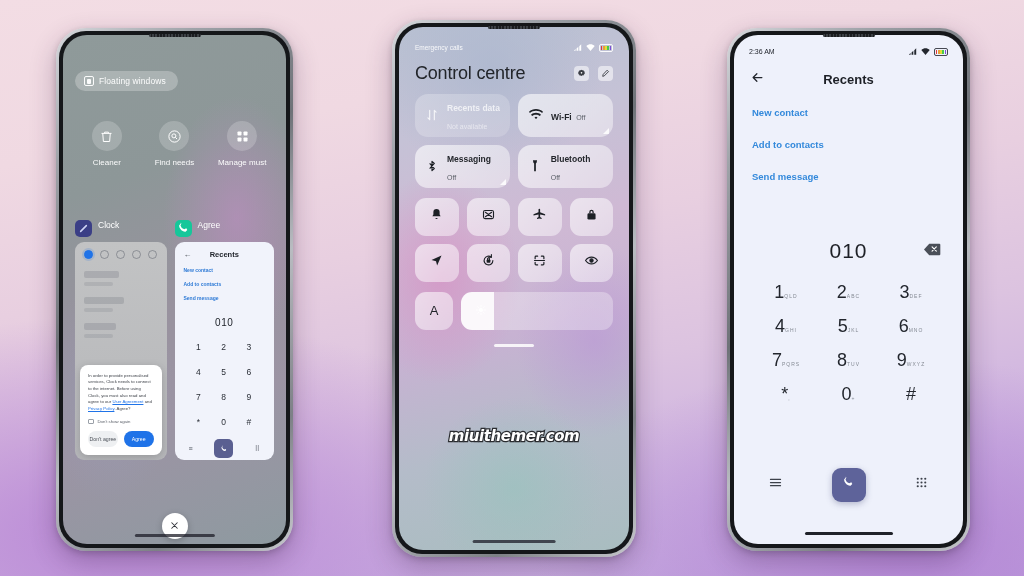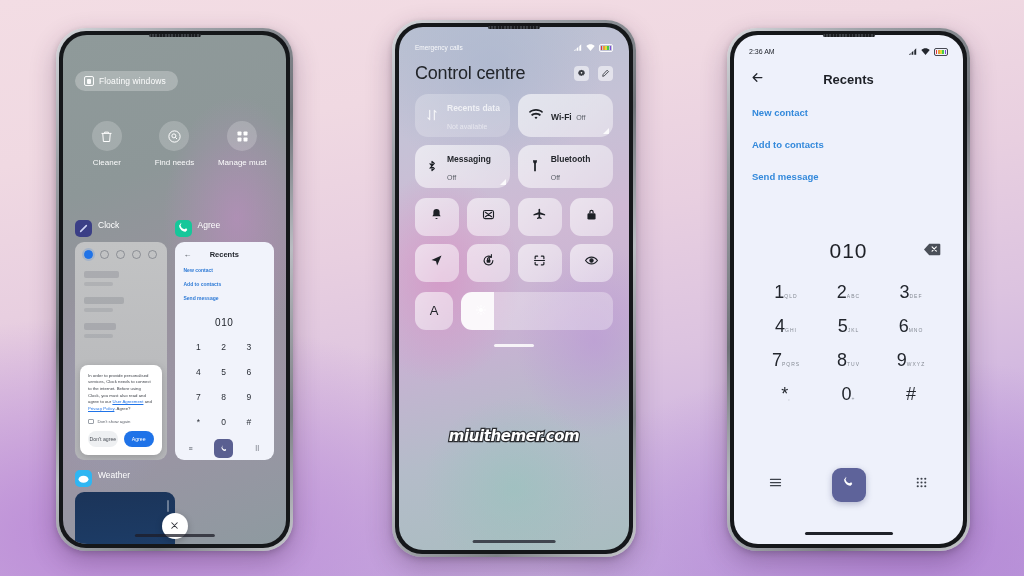--- a/index.html
+++ b/index.html
@@ -373,31 +373,20 @@
                     </svg>
                 </span>
                 <span class="s">⠿</span>
               </div>
             </div>
           </div>
 
         </div>
 
         <div class="p1-row">
-          <div class="p1-col">
-            <div class="p1-app-head">
-              <span class="p1-app-ic" style="background:#2fb6f2">
-                <svg viewBox="0 0 24 24" fill="#ffffff">
-                    <ellipse cx="12" cy="13" rx="7" ry="5"></ellipse>
-                  </svg>
-              </span>
-              <span class="p1-app-nm">Weather</span>
-            </div>
-            <div class="p1-card wea-card"></div>
-          </div>
         </div>
       </div>
 
       <div class="p1-close">
         <span>
           <svg viewBox="0 0 24 24" fill="none" stroke="#33363c" stroke-width="2.2" stroke-linecap="round">
               <path d="M6 6l12 12M18 6L6 18"></path>
             </svg>
         </span>
       </div>

